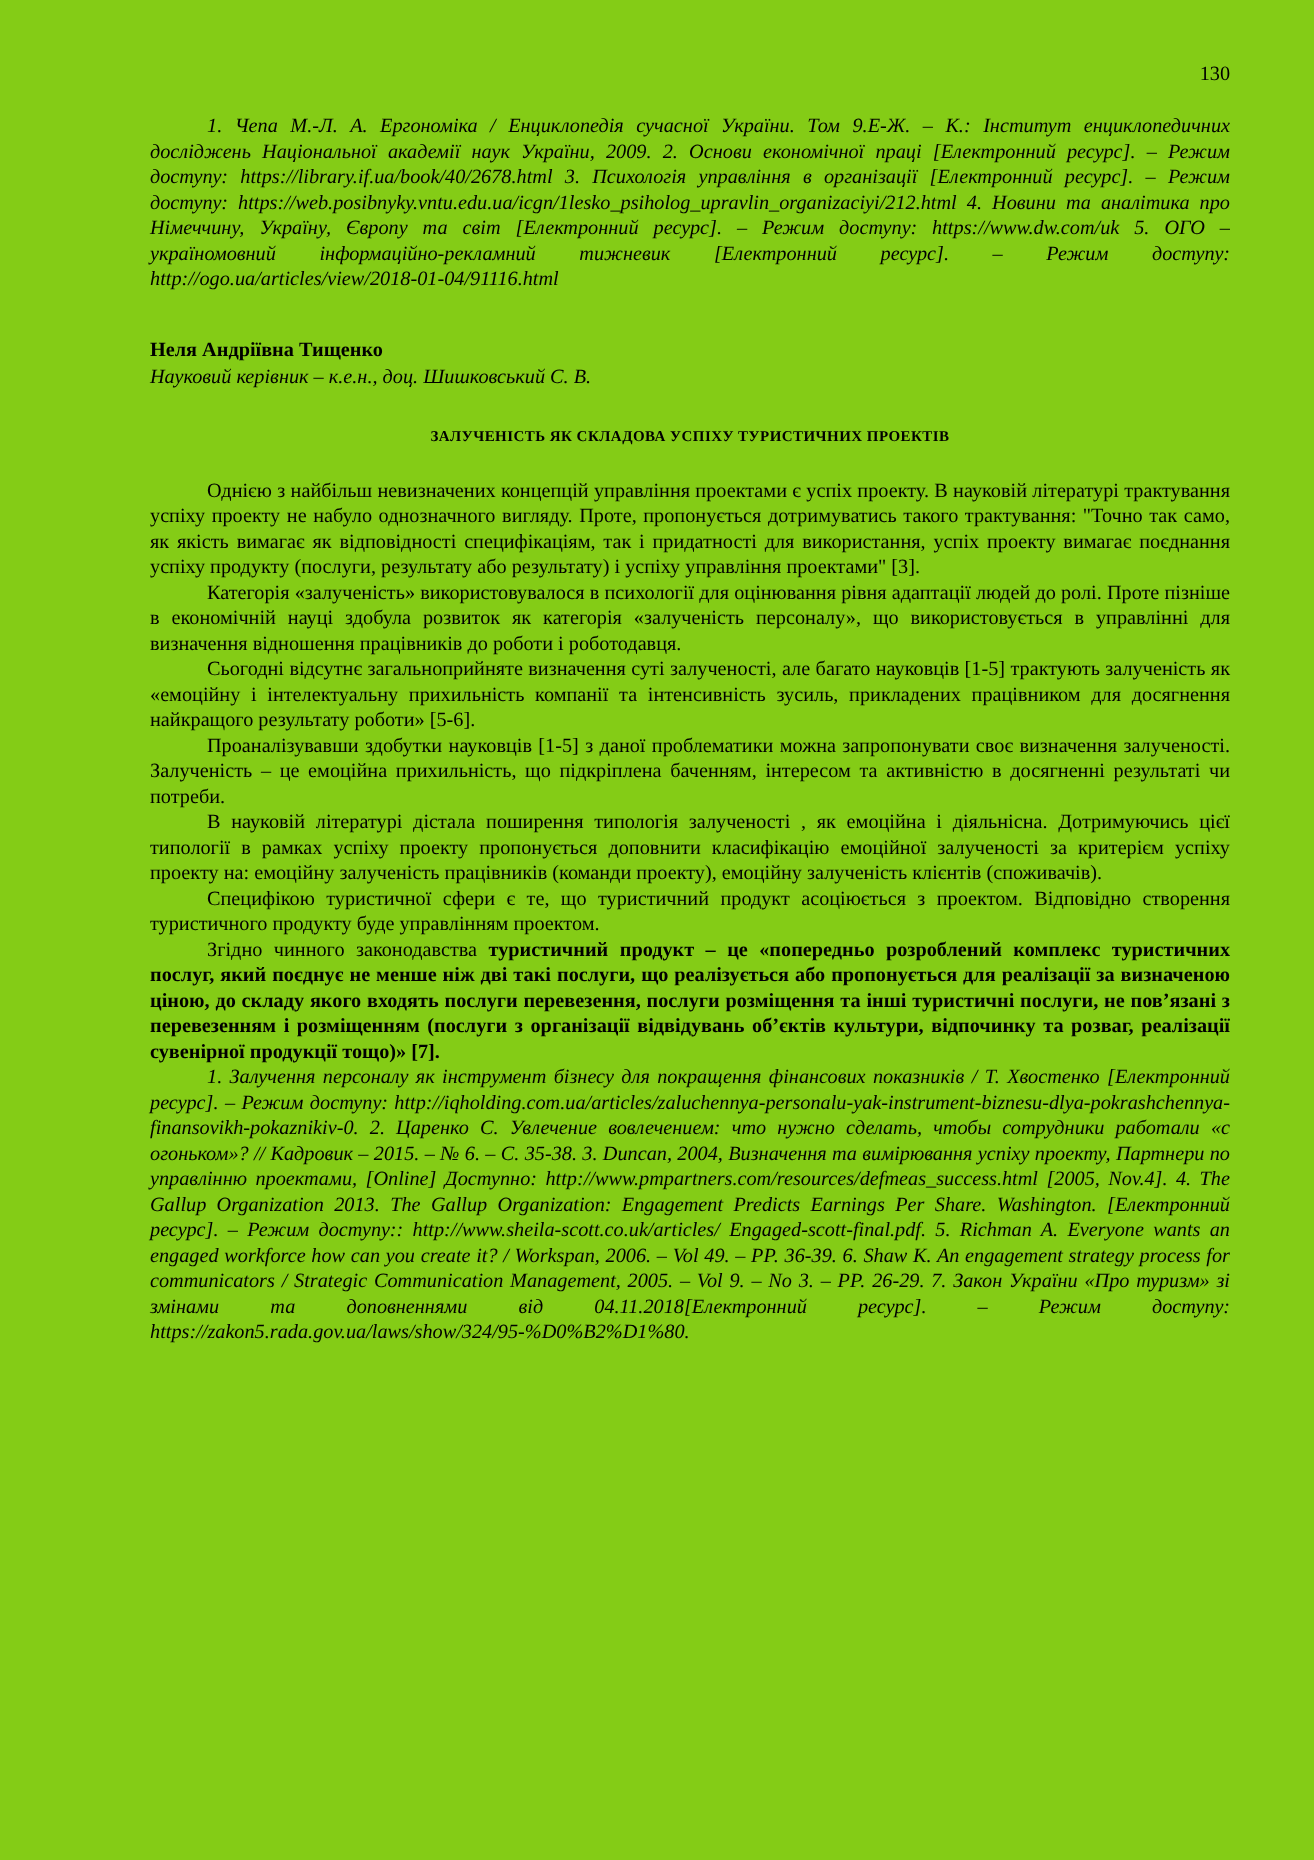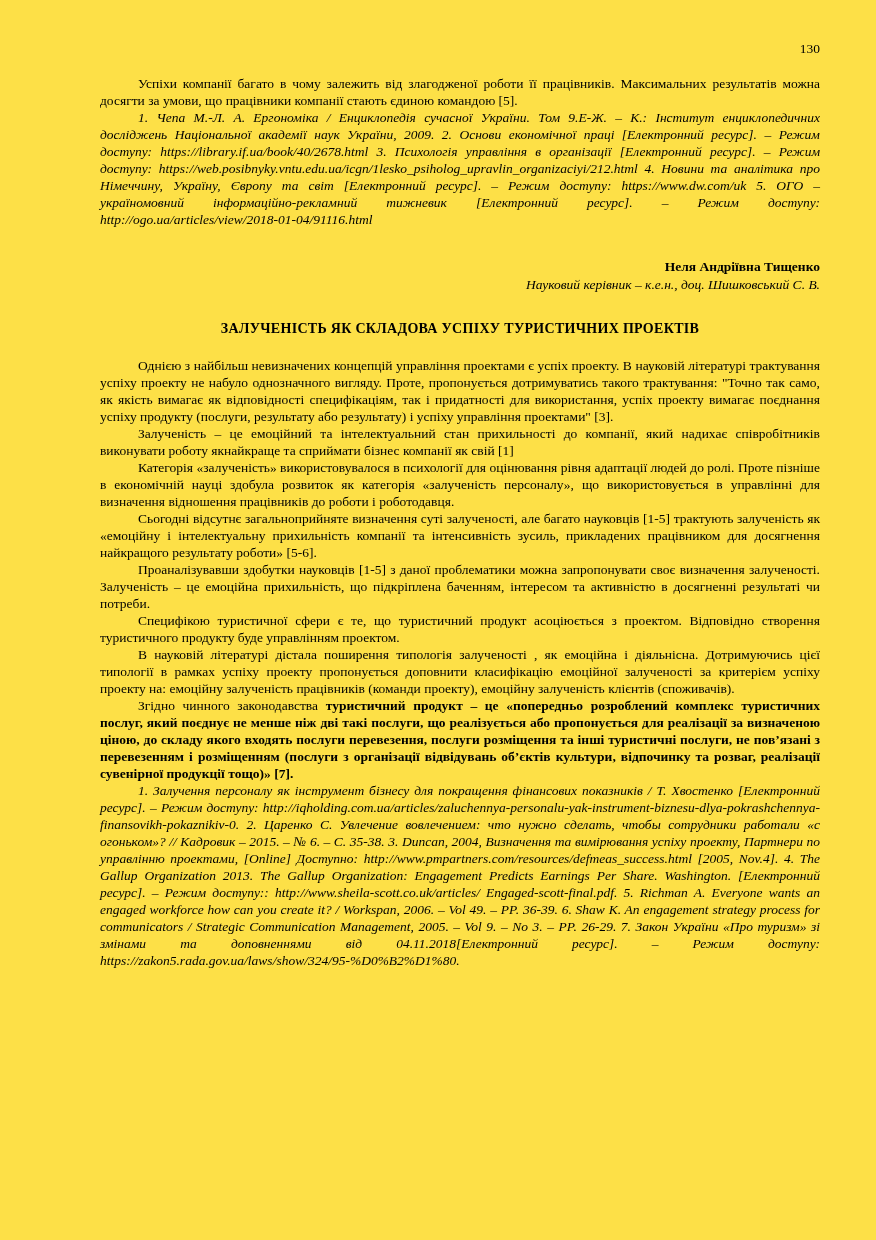--- a/index.html
+++ b/index.html
@@ -2,21 +2,21 @@
 <html><head>
 <meta charset="utf-8">
 <style>
   * { box-sizing: border-box; }
   html, body { margin: 0; padding: 0; background: #ffffff; }
   .page {
     position: relative;
     width: 876px;
     height: 1240px;
     margin: 0 auto;
-    background: #fde047;
+    background: #84cc16;
     padding: 40px 56px 24px 100px;
     font-family: "Liberation Serif", "DejaVu Serif", serif;
     font-size: 13.5px;
     line-height: 1.26;
     color: #000000;
     overflow: hidden;
   }
   .page-number {
     text-align: right;
     margin-bottom: 18px;
@@ -25,61 +25,59 @@
     margin: 0;
     text-align: justify;
     text-indent: 38px;
     overflow-wrap: anywhere;
   }
   .refs-top {
     font-style: italic;
   }
   .author-block {
     margin-top: 30px;
-    text-align: right;
+    text-align: left;
     line-height: 1.32;
   }
   .author-name { font-weight: bold; }
   .supervisor { font-style: italic; }
   .article-title {
     margin: 26px 0 20px 0;
     text-align: center;
     font-weight: bold;
-    font-size: 14px;
+    font-size: 10px;
     letter-spacing: 0.3px;
   }
   .bold-inline { font-weight: bold; }
   .refs-bottom {
     font-style: italic;
   }
 </style>
 </head>
 <body>
 
 <div class="page">
 
   <div class="page-number">130</div>
 
-  <p class="para">Успіхи компанії багато в чому залежить від злагодженої роботи її працівників. Максимальних результатів можна досягти за умови, що працівники компанії стають єдиною командою [5].</p>
 
   <p class="para refs-top">1. Чепа М.-Л. А. Ергономіка / Енциклопедія сучасної України. Том 9.Е-Ж. – К.: Інститут енциклопедичних досліджень Національної академії наук України, 2009. 2. Основи економічної праці [Електронний ресурс]. – Режим доступу: https://library.if.ua/book/40/2678.html 3. Психологія управління в організації [Електронний ресурс]. – Режим доступу: https://web.posibnyky.vntu.edu.ua/icgn/1lesko_psiholog_upravlin_organizaciyi/212.html 4. Новини та аналітика про Німеччину, Україну, Європу та світ [Електронний ресурс]. – Режим доступу: https://www.dw.com/uk 5. ОГО – україномовний інформаційно-рекламний тижневик [Електронний ресурс]. – Режим доступу: http://ogo.ua/articles/view/2018-01-04/91116.html</p>
 
   <div class="author-block">
     <div class="author-name">Неля Андріївна Тищенко</div>
     <div class="supervisor">Науковий керівник – к.е.н., доц. Шишковський С. В.</div>
   </div>
 
   <h1 class="article-title">ЗАЛУЧЕНІСТЬ ЯК СКЛАДОВА УСПІХУ ТУРИСТИЧНИХ ПРОЕКТІВ</h1>
 
   <section>
     <p class="para">Однією з найбільш невизначених концепцій управління проектами є успіх проекту. В науковій літературі трактування успіху проекту не набуло однозначного вигляду. Проте, пропонується дотримуватись такого трактування: "Точно так само, як якість вимагає як відповідності специфікаціям, так і придатності для використання, успіх проекту вимагає поєднання успіху продукту (послуги, результату або результату) і успіху управління проектами" [3].</p>
-    <p class="para">Залученість – це емоційний та інтелектуальний стан прихильності до компанії, який надихає співробітників виконувати роботу якнайкраще та сприймати бізнес компанії як свій [1]</p>
     <p class="para">Категорія «залученість» використовувалося в психології для оцінювання рівня адаптації людей до ролі. Проте пізніше в економічній науці здобула розвиток як категорія «залученість персоналу», що використовується в управлінні для визначення відношення працівників до роботи і роботодавця.</p>
     <p class="para">Сьогодні відсутнє загальноприйняте визначення суті залученості, але багато науковців [1-5] трактують залученість як «емоційну і інтелектуальну прихильність компанії та інтенсивність зусиль, прикладених працівником для досягнення найкращого результату роботи» [5-6].</p>
     <p class="para">Проаналізувавши здобутки науковців [1-5] з даної проблематики можна запропонувати своє визначення залученості. Залученість – це емоційна прихильність, що підкріплена баченням, інтересом та активністю в досягненні результаті чи потреби.</p>
+    <p class="para">В науковій літературі дістала поширення типологія залученості , як емоційна і діяльнісна. Дотримуючись цієї типології в рамках успіху проекту пропонується доповнити класифікацію емоційної залученості за критерієм успіху проекту на: емоційну залученість працівників (команди проекту), емоційну залученість клієнтів (споживачів).</p>
     <p class="para">Специфікою туристичної сфери є те, що туристичний продукт асоціюється з проектом. Відповідно створення туристичного продукту буде управлінням проектом.</p>
-    <p class="para">В науковій літературі дістала поширення типологія залученості , як емоційна і діяльнісна. Дотримуючись цієї типології в рамках успіху проекту пропонується доповнити класифікацію емоційної залученості за критерієм успіху проекту на: емоційну залученість працівників (команди проекту), емоційну залученість клієнтів (споживачів).</p>
     <p class="para"><span>Згідно чинного законодавства </span><span class="bold-inline">туристичний продукт – це «попередньо розроблений комплекс туристичних послуг, який поєднує не менше ніж дві такі послуги, що реалізується або пропонується для реалізації за визначеною ціною, до складу якого входять послуги перевезення, послуги розміщення та інші туристичні послуги, не пов’язані з перевезенням і розміщенням (послуги з організації відвідувань об’єктів культури, відпочинку та розваг, реалізації сувенірної продукції тощо)» [7].</span></p>
   </section>
 
   <p class="para refs-bottom">1. Залучення персоналу як інструмент бізнесу для покращення фінансових показників / Т. Хвостенко [Електронний ресурс]. – Режим доступу: http://iqholding.com.ua/articles/zaluchennya-personalu-yak-instrument-biznesu-dlya-pokrashchennya-finansovikh-pokaznikiv-0. 2. Царенко С. Увлечение вовлечением: что нужно сделать, чтобы сотрудники работали «с огоньком»? // Кадровик – 2015. – № 6. – С. 35-38. 3. Duncan, 2004, Визначення та вимірювання успіху проекту, Партнери по управлінню проектами, [Online] Доступно: http://www.pmpartners.com/resources/defmeas_success.html [2005, Nov.4]. 4. The Gallup Organization 2013. The Gallup Organization: Engagement Predicts Earnings Per Share. Washington. [Електронний ресурс]. – Режим доступу:: http://www.sheila-scott.co.uk/articles/ Engaged-scott-final.pdf. 5. Richman A. Everyone wants an engaged workforce how can you create it? / Workspan, 2006. – Vol 49. – РР. 36-39. 6. Shaw K. An engagement strategy process for communicators / Strategic Communication Management, 2005. – Vol 9. – No 3. – РР. 26-29. 7. Закон України «Про туризм» зі змінами та доповненнями від 04.11.2018[Електронний ресурс]. – Режим доступу: https://zakon5.rada.gov.ua/laws/show/324/95-%D0%B2%D1%80.</p>
 
 </div>
 
 </body></html>

